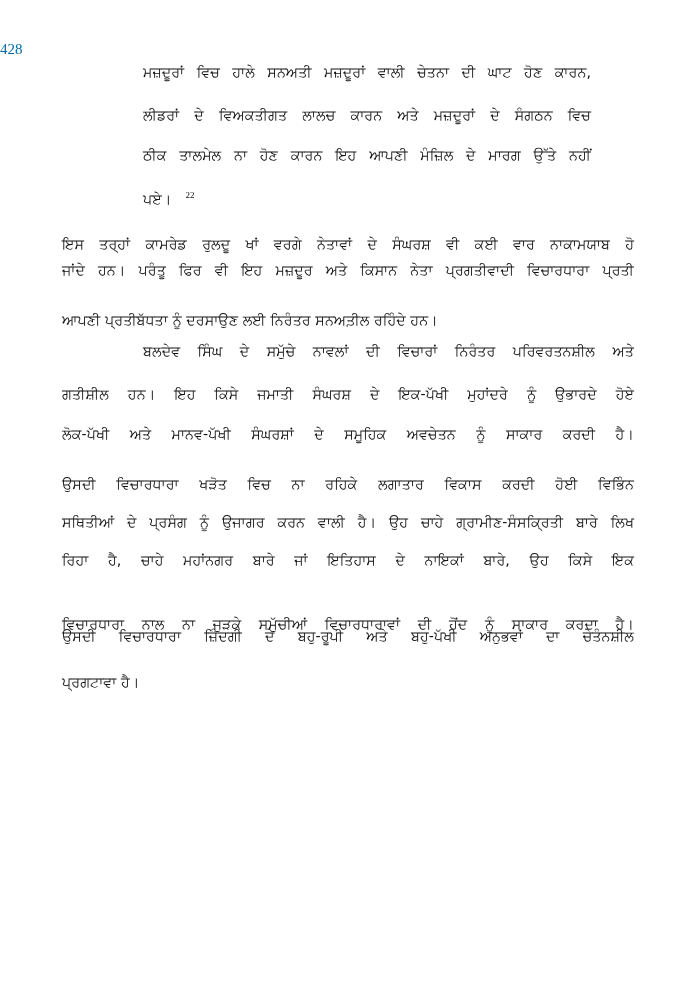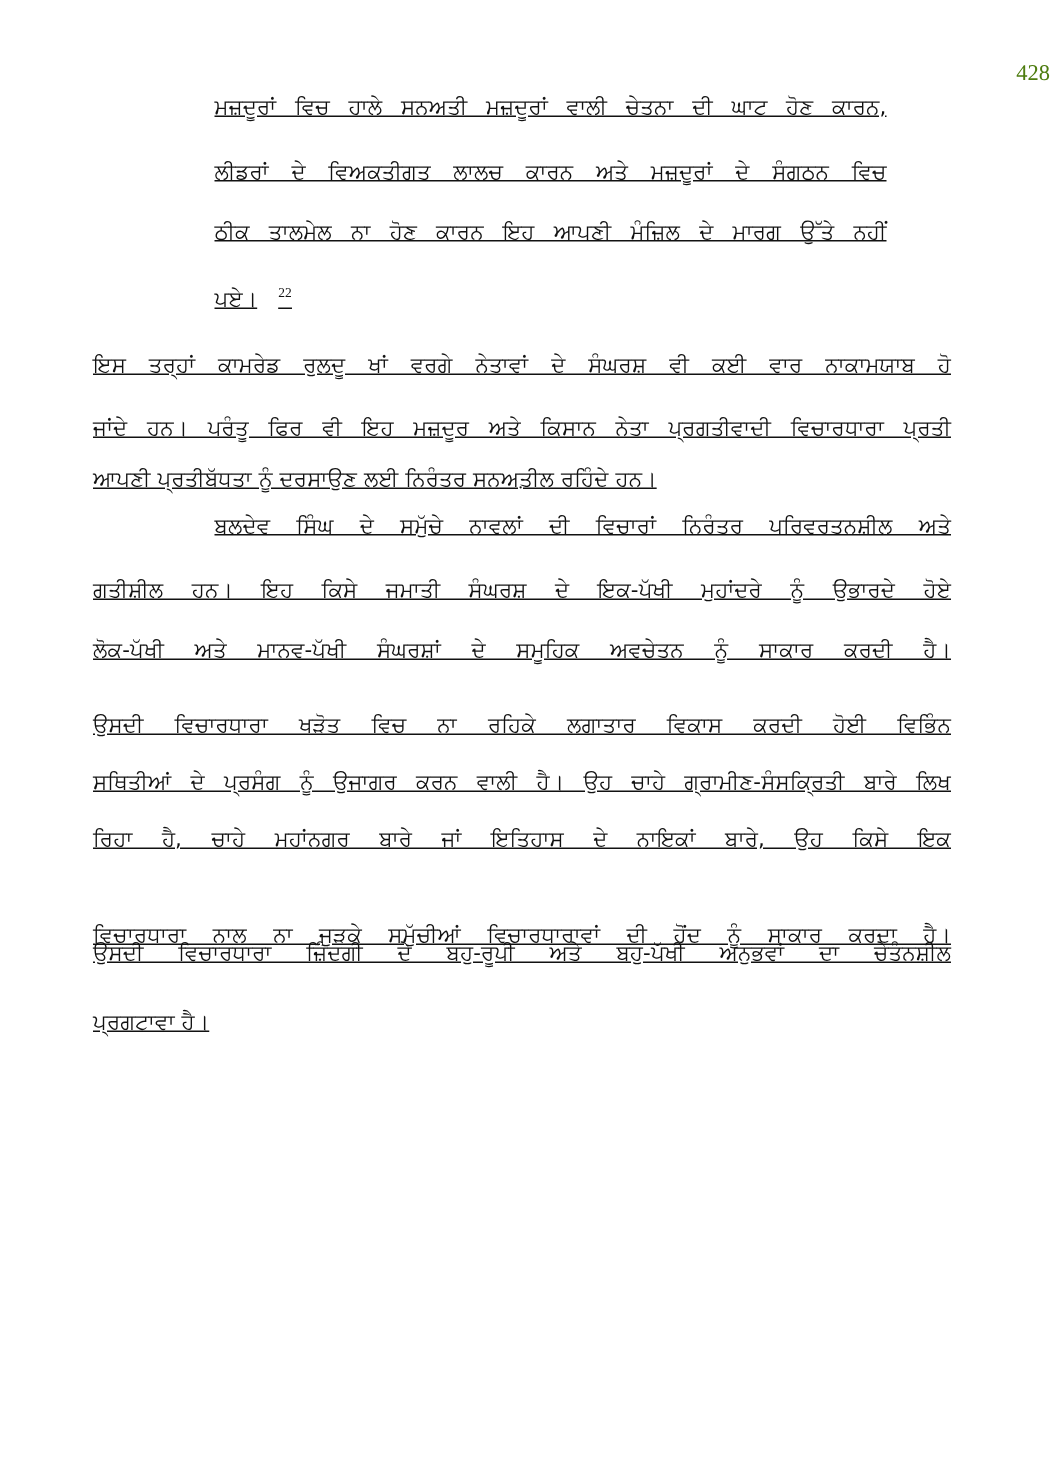--- a/index.html
+++ b/index.html
@@ -13,34 +13,33 @@
       position: relative;
       overflow: hidden;
       color: #111111;
       font-family: "DejaVu Sans", sans-serif;
     }
     .page-number {
       position: absolute;
       top: 41px;
       left: 0;
       width: 700px;
-      text-align: right;
+      text-align: left;
       font-family: "Liberation Serif", serif;
       font-size: 15px;
-      color: #4d7c0f;
+      color: #0369a1;
     }
     .line {
       position: absolute;
       font-size: 14.2px;
       white-space: nowrap;
       line-height: 20px;
       text-align: justify;
       text-align-last: justify;
       letter-spacing: 0.1px;
-      text-decoration: underline;
     }
     .line.last {
       text-align-last: left;
     }
     .quote .line {
       left: 143px;
       width: 448px;
     }
     .body .line {
       left: 62px;
@@ -64,21 +63,21 @@
 
 <div class="quote">
   <div class="line" style="top:62px">ਮਜ਼ਦੂਰਾਂ ਵਿਚ ਹਾਲੇ ਸਨਅਤੀ ਮਜ਼ਦੂਰਾਂ ਵਾਲੀ ਚੇਤਨਾ ਦੀ ਘਾਟ ਹੋਣ ਕਾਰਨ,</div>
   <div class="line" style="top:105px">ਲੀਡਰਾਂ ਦੇ ਵਿਅਕਤੀਗਤ ਲਾਲਚ ਕਾਰਨ ਅਤੇ ਮਜ਼ਦੂਰਾਂ ਦੇ ਸੰਗਠਨ ਵਿਚ</div>
   <div class="line" style="top:145px">ਠੀਕ ਤਾਲਮੇਲ ਨਾ ਹੋਣ ਕਾਰਨ ਇਹ ਆਪਣੀ ਮੰਜ਼ਿਲ ਦੇ ਮਾਰਗ ਉੱਤੇ ਨਹੀਂ</div>
   <div class="line last" style="top:185px"><span>ਪਏ।</span><sup>22</sup></div>
 </div>
 
 <div class="body">
   <div class="line" style="top:234px">ਇਸ ਤਰ੍ਹਾਂ ਕਾਮਰੇਡ ਰੁਲਦੂ ਖਾਂ ਵਰਗੇ ਨੇਤਾਵਾਂ ਦੇ ਸੰਘਰਸ਼ ਵੀ ਕਈ ਵਾਰ ਨਾਕਾਮਯਾਬ ਹੋ</div>
-  <div class="line" style="top:276px">ਜਾਂਦੇ ਹਨ। ਪਰੰਤੂ ਫਿਰ ਵੀ ਇਹ ਮਜ਼ਦੂਰ ਅਤੇ ਕਿਸਾਨ ਨੇਤਾ ਪ੍ਰਗਤੀਵਾਦੀ ਵਿਚਾਰਧਾਰਾ ਪ੍ਰਤੀ</div>
+  <div class="line" style="top:260px">ਜਾਂਦੇ ਹਨ। ਪਰੰਤੂ ਫਿਰ ਵੀ ਇਹ ਮਜ਼ਦੂਰ ਅਤੇ ਕਿਸਾਨ ਨੇਤਾ ਪ੍ਰਗਤੀਵਾਦੀ ਵਿਚਾਰਧਾਰਾ ਪ੍ਰਤੀ</div>
   <div class="line last" style="top:310px">ਆਪਣੀ ਪ੍ਰਤੀਬੱਧਤਾ ਨੂੰ ਦਰਸਾਉਣ ਲਈ ਨਿਰੰਤਰ ਸਨਅਤ਼ੀਲ ਰਹਿੰਦੇ ਹਨ।</div>
 </div>
 
 <div class="body">
   <div class="line indent" style="top:341px">ਬਲਦੇਵ ਸਿੰਘ ਦੇ ਸਮੁੱਚੇ ਨਾਵਲਾਂ ਦੀ ਵਿਚਾਰਾਂ ਨਿਰੰਤਰ ਪਰਿਵਰਤਨਸ਼ੀਲ ਅਤੇ</div>
   <div class="line" style="top:384px">ਗਤੀਸ਼ੀਲ ਹਨ। ਇਹ ਕਿਸੇ ਜਮਾਤੀ ਸੰਘਰਸ਼ ਦੇ ਇਕ-ਪੱਖੀ ਮੁਹਾਂਦਰੇ ਨੂੰ ਉਭਾਰਦੇ ਹੋਏ</div>
   <div class="line" style="top:424px">ਲੋਕ-ਪੱਖੀ ਅਤੇ ਮਾਨਵ-ਪੱਖੀ ਸੰਘਰਸ਼ਾਂ ਦੇ ਸਮੂਹਿਕ ਅਵਚੇਤਨ ਨੂੰ ਸਾਕਾਰ ਕਰਦੀ ਹੈ।</div>
   <div class="line" style="top:474px">ਉਸਦੀ ਵਿਚਾਰਧਾਰਾ ਖੜੋਤ ਵਿਚ ਨਾ ਰਹਿਕੇ ਲਗਾਤਾਰ ਵਿਕਾਸ ਕਰਦੀ ਹੋਈ ਵਿਭਿੰਨ</div>
   <div class="line" style="top:512px">ਸਥਿਤੀਆਂ ਦੇ ਪ੍ਰਸੰਗ ਨੂੰ ਉਜਾਗਰ ਕਰਨ ਵਾਲੀ ਹੈ। ਉਹ ਚਾਹੇ ਗ੍ਰਾਮੀਣ-ਸੰਸਕ੍ਰਿਤੀ ਬਾਰੇ ਲਿਖ</div>
   <div class="line" style="top:550px">ਰਿਹਾ ਹੈ, ਚਾਹੇ ਮਹਾਂਨਗਰ ਬਾਰੇ ਜਾਂ ਇਤਿਹਾਸ ਦੇ ਨਾਇਕਾਂ ਬਾਰੇ, ਉਹ ਕਿਸੇ ਇਕ</div>

